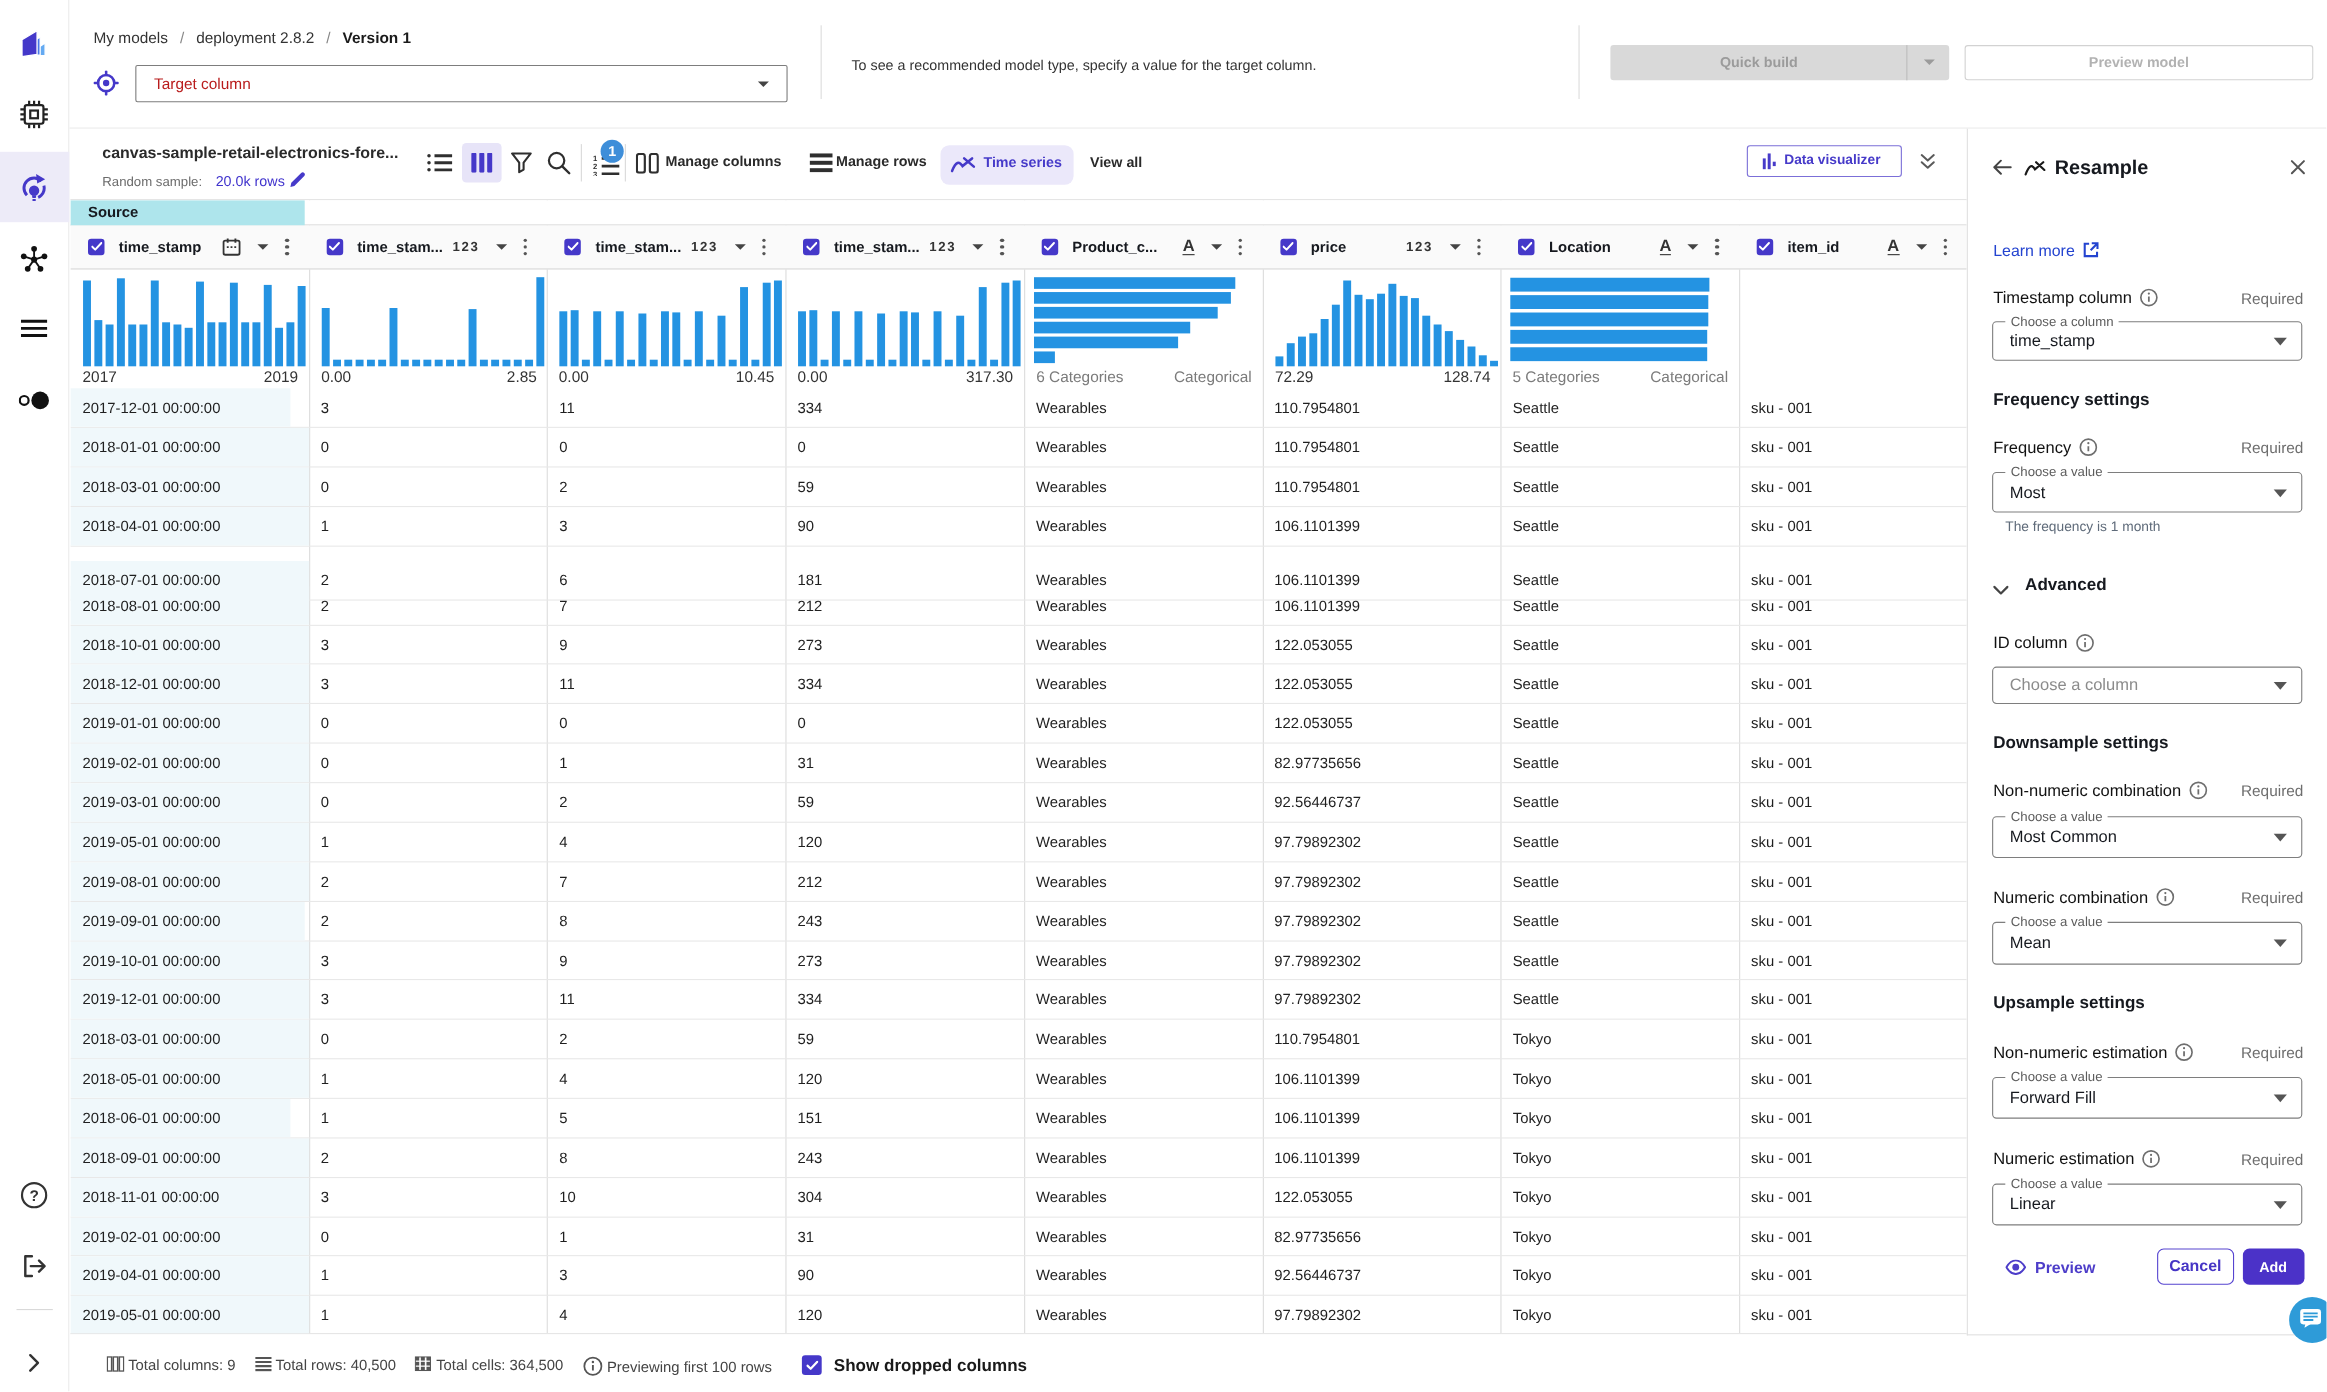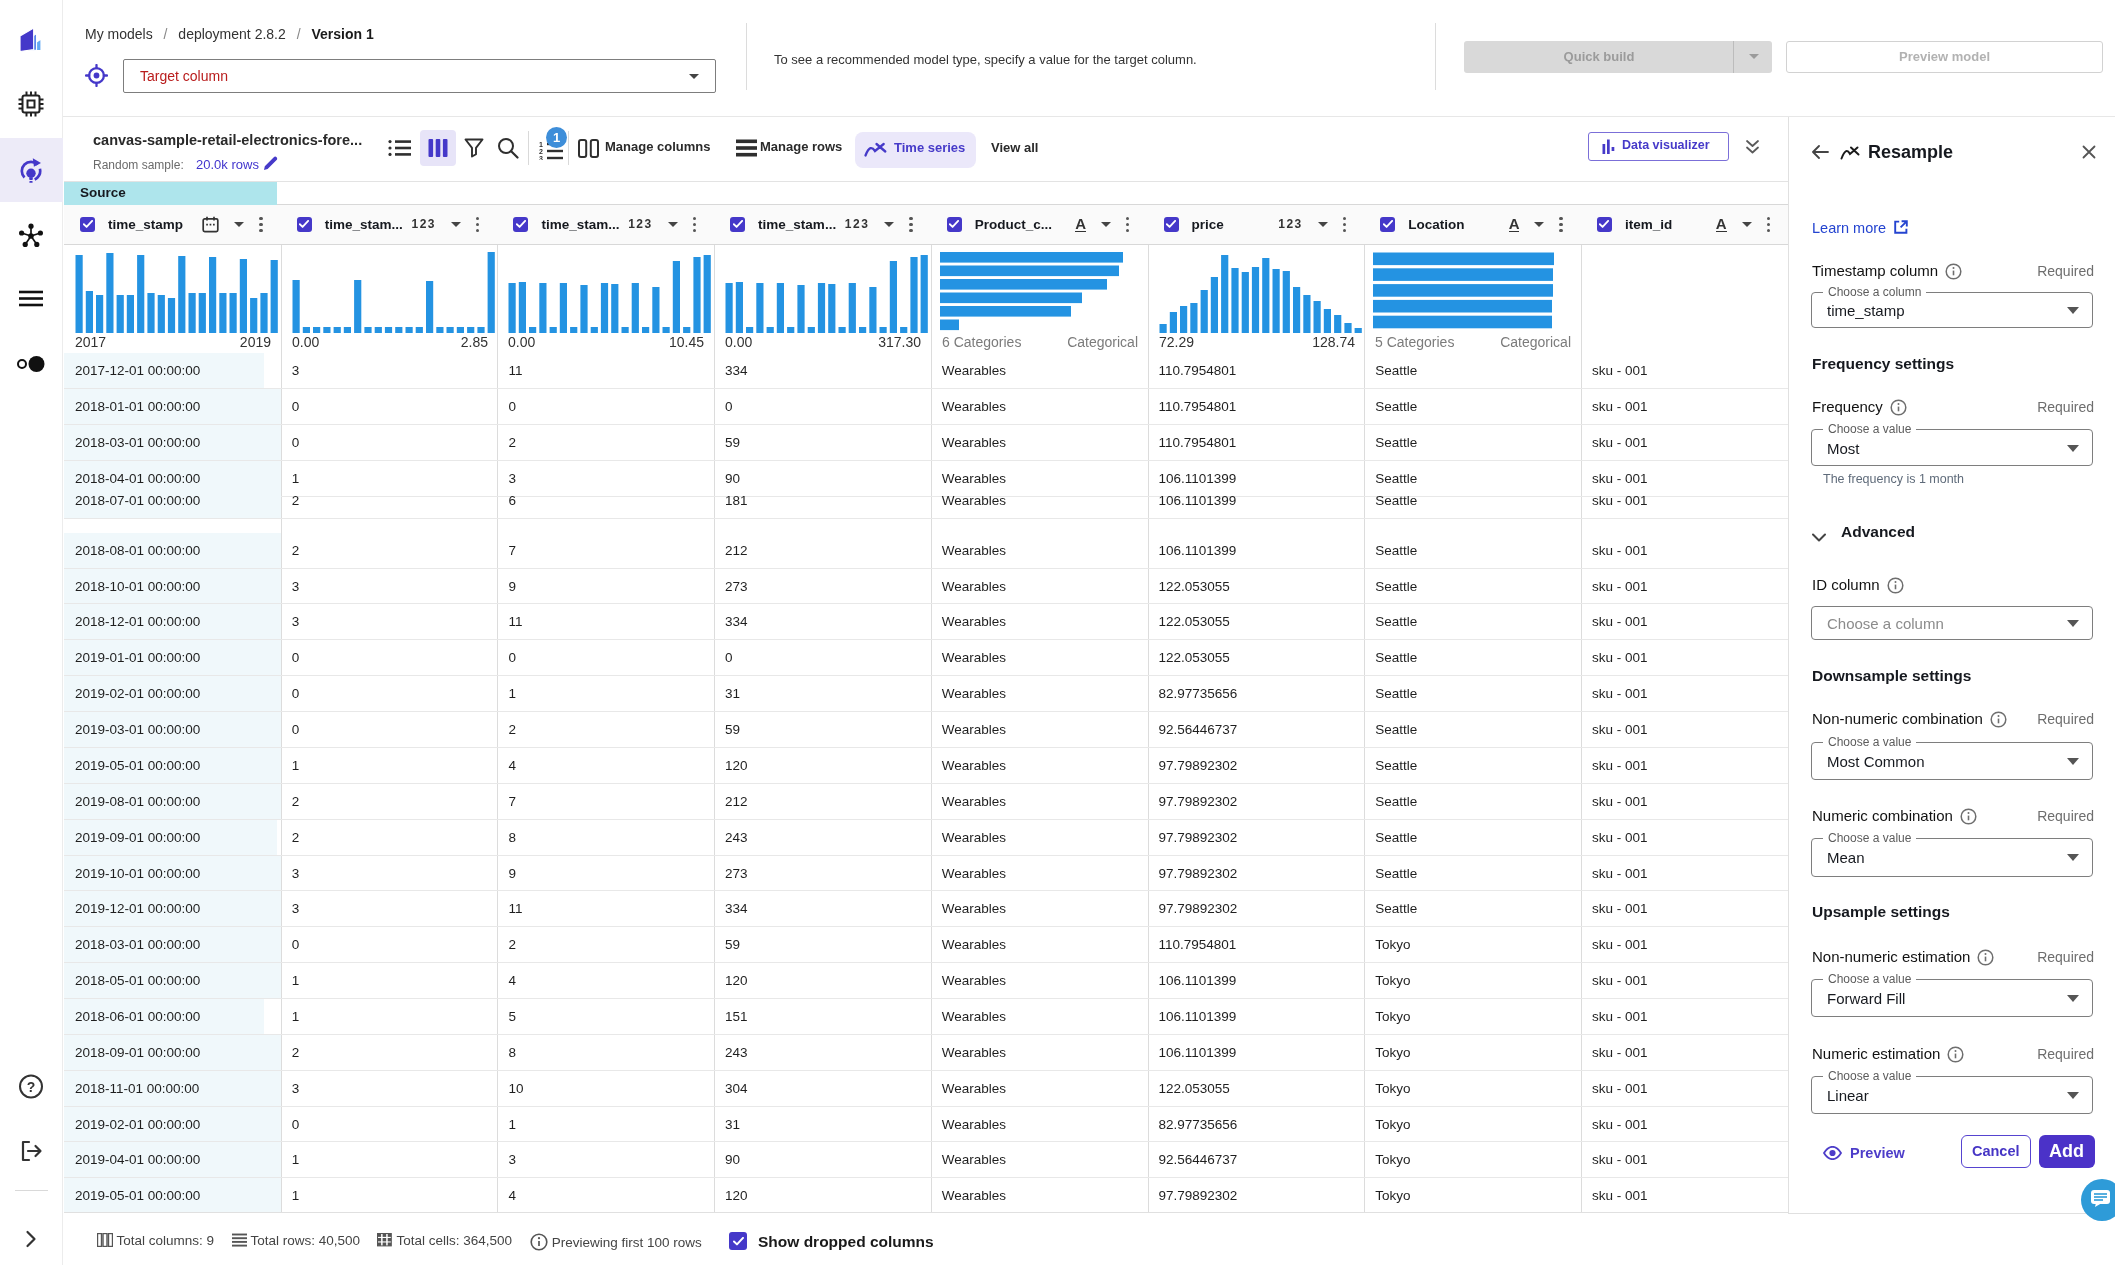--- a/index.html
+++ b/index.html
@@ -64,21 +64,21 @@
 .req { position:absolute; right:0; color:#6e6e6e; font-size:14px; top:1px; }
 .psec { left:23px; font-size:15.5px; font-weight:bold; color:#16191f; }
 .sel { position:absolute; border:1px solid #7e7e7e; border-radius:4px; background:#fff; }
 .sel-lab { position:absolute; left:11px; top:-8px; background:#fff; padding:0 5px; font-size:12px; color:#5c5c5c; white-space:nowrap; }
 .sel-val { position:absolute; left:15px; top:50%; transform:translateY(-50%); font-size:15px; color:#16191f; }
 .sel-val.ph { color:#8b8b8b; }
 .sel-caret { position:absolute; right:13px; top:50%; margin-top:-3px; border-left:6px solid transparent; border-right:6px solid transparent; border-top:7px solid #555; }
 .phelp { left:34px; font-size:12.5px; color:#5f6b7a; }
 .prevtxt { font-size:14.5px; font-weight:bold; color:#4d3dc9; margin-left:8px; }
 .btn-cancel { left:171.5px; top:1018px; width:70.5px; height:33px; border:1.5px solid #5644d0; border-radius:6px; font-size:14.5px; font-weight:bold; color:#4635c5; text-align:center; line-height:30px; background:#fff; }
-.btn-add { left:249.5px; top:1018px; width:56px; height:33px; background:#4b32c8; border-radius:6px; font-size:18px; font-weight:bold; color:#fff; text-align:center; line-height:33px; }
+.btn-add { left:249.5px; top:1018px; width:56px; height:33px; background:#4b32c8; border-radius:6px; font-size:13px; font-weight:bold; color:#fff; text-align:center; line-height:33px; }
 
 #chat { position:absolute; left:2081px; top:1179px; width:42px; height:42px; border-radius:50%; background:#2e9bd8; z-index:9; }
 </style></head>
 <body>
 
 <div id="hdr">
   <div class="crumb">My models <span class="sl">/</span> deployment 2.8.2 <span class="sl">/</span> <b>Version 1</b></div>
   <div style="position:absolute;left:22px;top:64px"><svg width="23" height="23" viewBox="0 0 23 23" style="">
         <circle cx="11.5" cy="11.5" r="7.4" fill="none" stroke="#4538c9" stroke-width="2.3"></circle>
         <circle cx="11.5" cy="11.5" r="2.9" fill="#4538c9"></circle>
@@ -508,21 +508,21 @@
     <div class="drow" style="top:278.70px;height:35.866px">
       <span class="dcell c1" style="left:0.0px;width:216.7px">2018-04-01 00:00:00</span>
       <span class="dcell" style="left:216.7px;width:216.7px">1</span>
       <span class="dcell" style="left:433.4px;width:216.7px">3</span>
       <span class="dcell" style="left:650.1px;width:216.7px">90</span>
       <span class="dcell" style="left:866.8px;width:216.7px">Wearables</span>
       <span class="dcell" style="left:1083.5px;width:216.7px">106.1101399</span>
       <span class="dcell" style="left:1300.2px;width:216.7px">Seattle</span>
       <span class="dcell" style="left:1516.9px;width:207.0px">sku - 001</span>
     </div>
-    <div class="drow" style="top:301px;height:35.866px">
+    <div class="drow" style="top:328px;height:35.866px">
       <span class="dcell c1" style="left:0.0px;width:216.7px">2018-07-01 00:00:00</span>
       <span class="dcell" style="left:216.7px;width:216.7px">2</span>
       <span class="dcell" style="left:433.4px;width:216.7px">6</span>
       <span class="dcell" style="left:650.1px;width:216.7px">181</span>
       <span class="dcell" style="left:866.8px;width:216.7px">Wearables</span>
       <span class="dcell" style="left:1083.5px;width:216.7px">106.1101399</span>
       <span class="dcell" style="left:1300.2px;width:216.7px">Seattle</span>
       <span class="dcell" style="left:1516.9px;width:207.0px">sku - 001</span>
     </div>
     <div class="drow" style="top:350.43px;height:35.866px">

